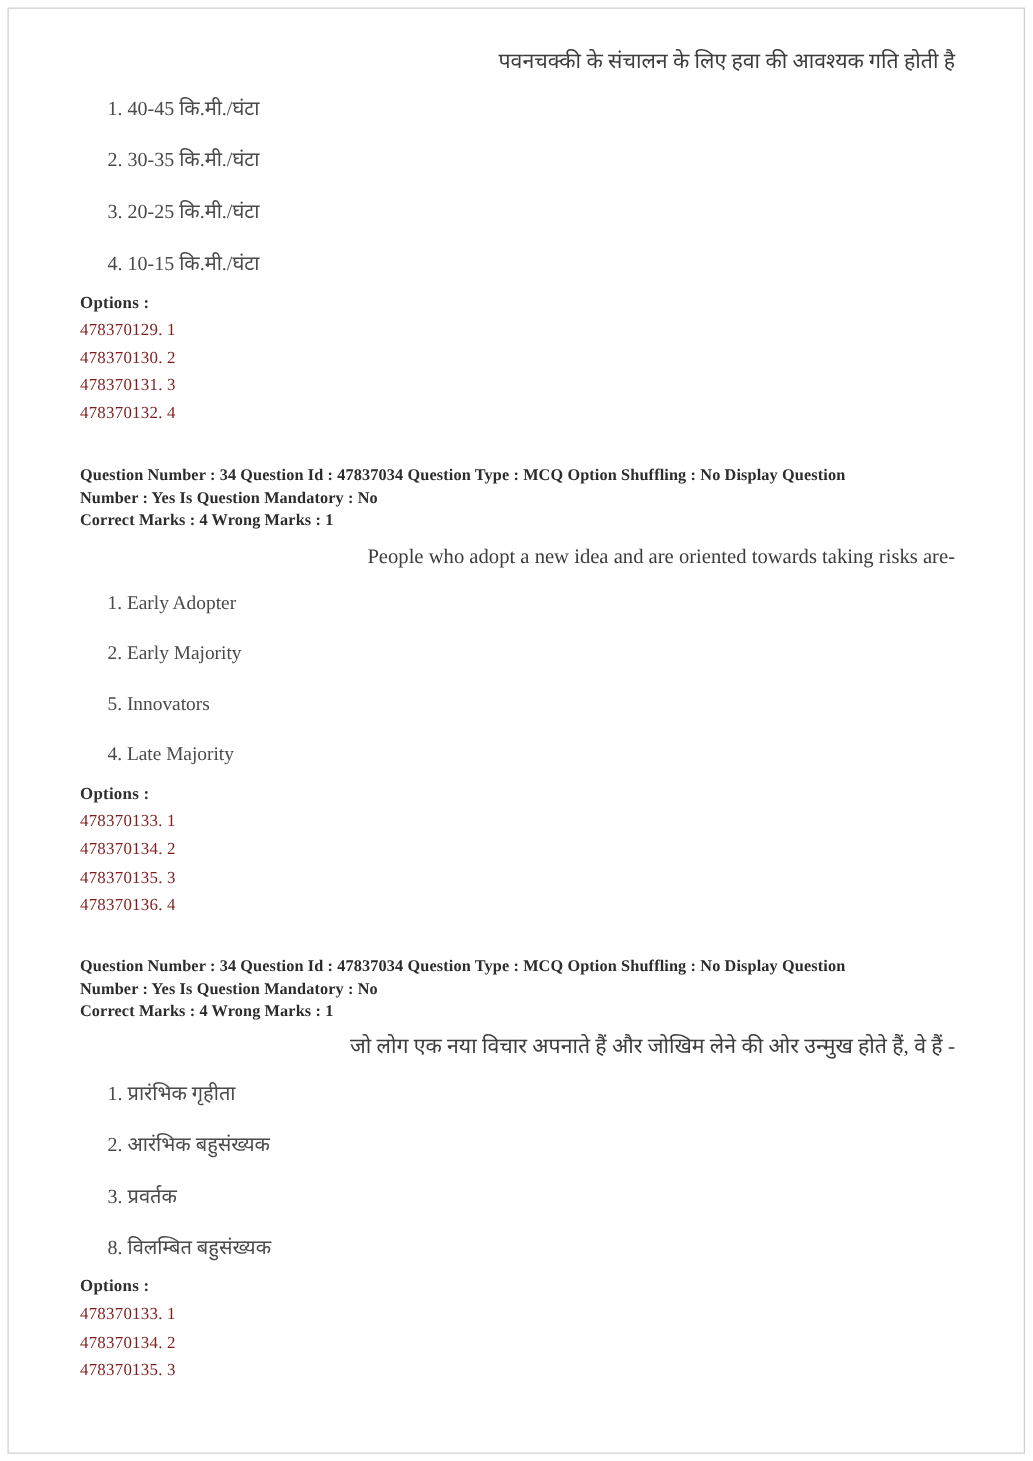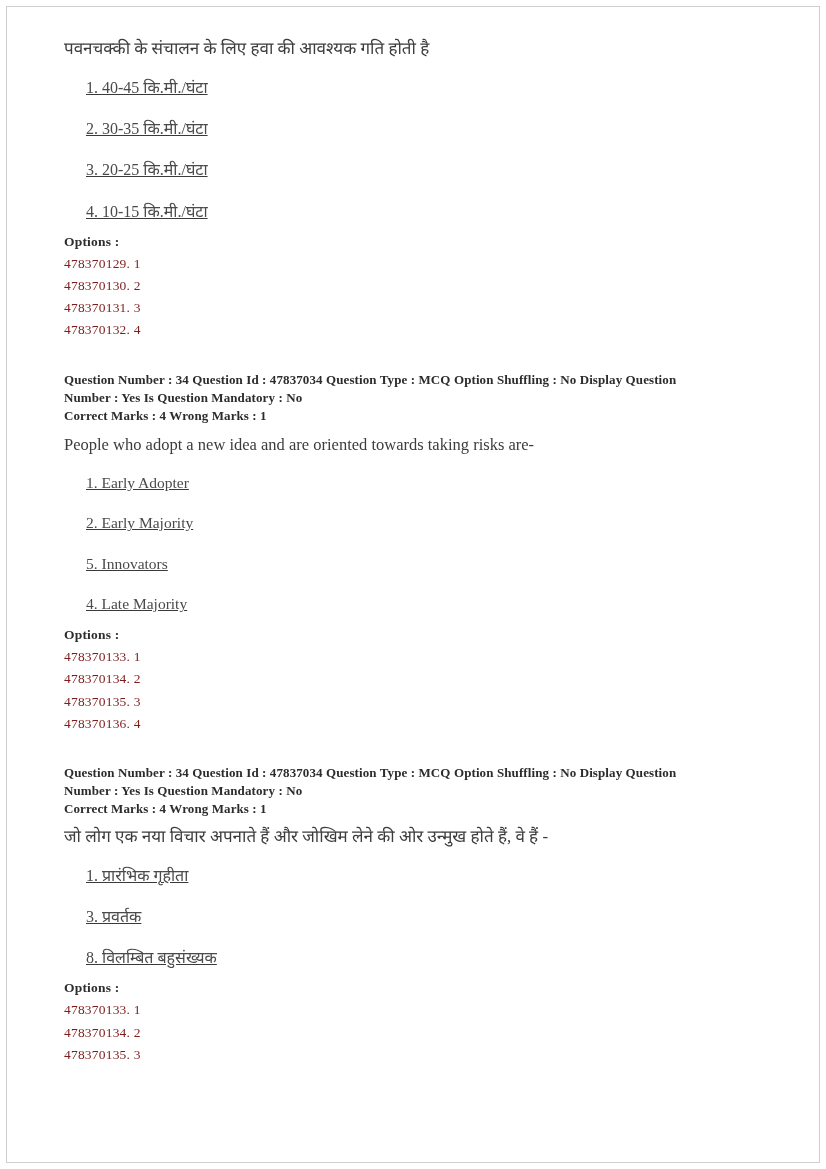--- a/index.html
+++ b/index.html
@@ -33,29 +33,29 @@
     position: absolute;
     left: 64px;
     top: 38px;
     width: 700px;
   }
   .q-stem {
     font-size: 16.5px;
     color: #3c3c3c;
     line-height: 1.35;
     margin: 0 0 6px 0;
+    text-align: right;
   }
   .q-stem.hindi {
     font-size: 17px;
   }
   .opt-list {
     margin: 0;
     padding: 0;
     list-style: none;
-    text-decoration: underline;
   }
   .opt-list li {
     font-size: 15.5px;
     color: #4a4a4a;
     padding: 11px 0 11px 22px;
     line-height: 1.2;
   }
   .opt-list.hindi li {
     font-size: 16px;
   }
@@ -147,20 +147,21 @@
     <div class="block-gap"></div>
 
     <div>
       <p class="meta">Question Number : 34 Question Id : 47837034 Question Type : MCQ Option Shuffling : No Display Question</p>
       <p class="meta meta-line2">Number : Yes Is Question Mandatory : No</p>
       <p class="meta meta-line2">Correct Marks : 4 Wrong Marks : 1</p>
       <div class="small-gap"></div>
       <p class="q-stem hindi">जो लोग एक नया विचार अपनाते हैं और जोखिम लेने की ओर उन्मुख होते हैं, वे हैं -</p>
       <ul class="opt-list hindi">
         <li>1. प्रारंभिक गृहीता</li>
+        <li>2. आरंभिक बहुसंख्यक</li>
         <li>3. प्रवर्तक</li>
         <li>8. विलम्बित बहुसंख्यक</li>
       </ul>
       <div class="options-label">Options :</div>
       <div class="opt-codes">
         <div>478370133. 1</div>
         <div>478370134. 2</div>
         <div>478370135. 3</div>
       </div>
     </div>

